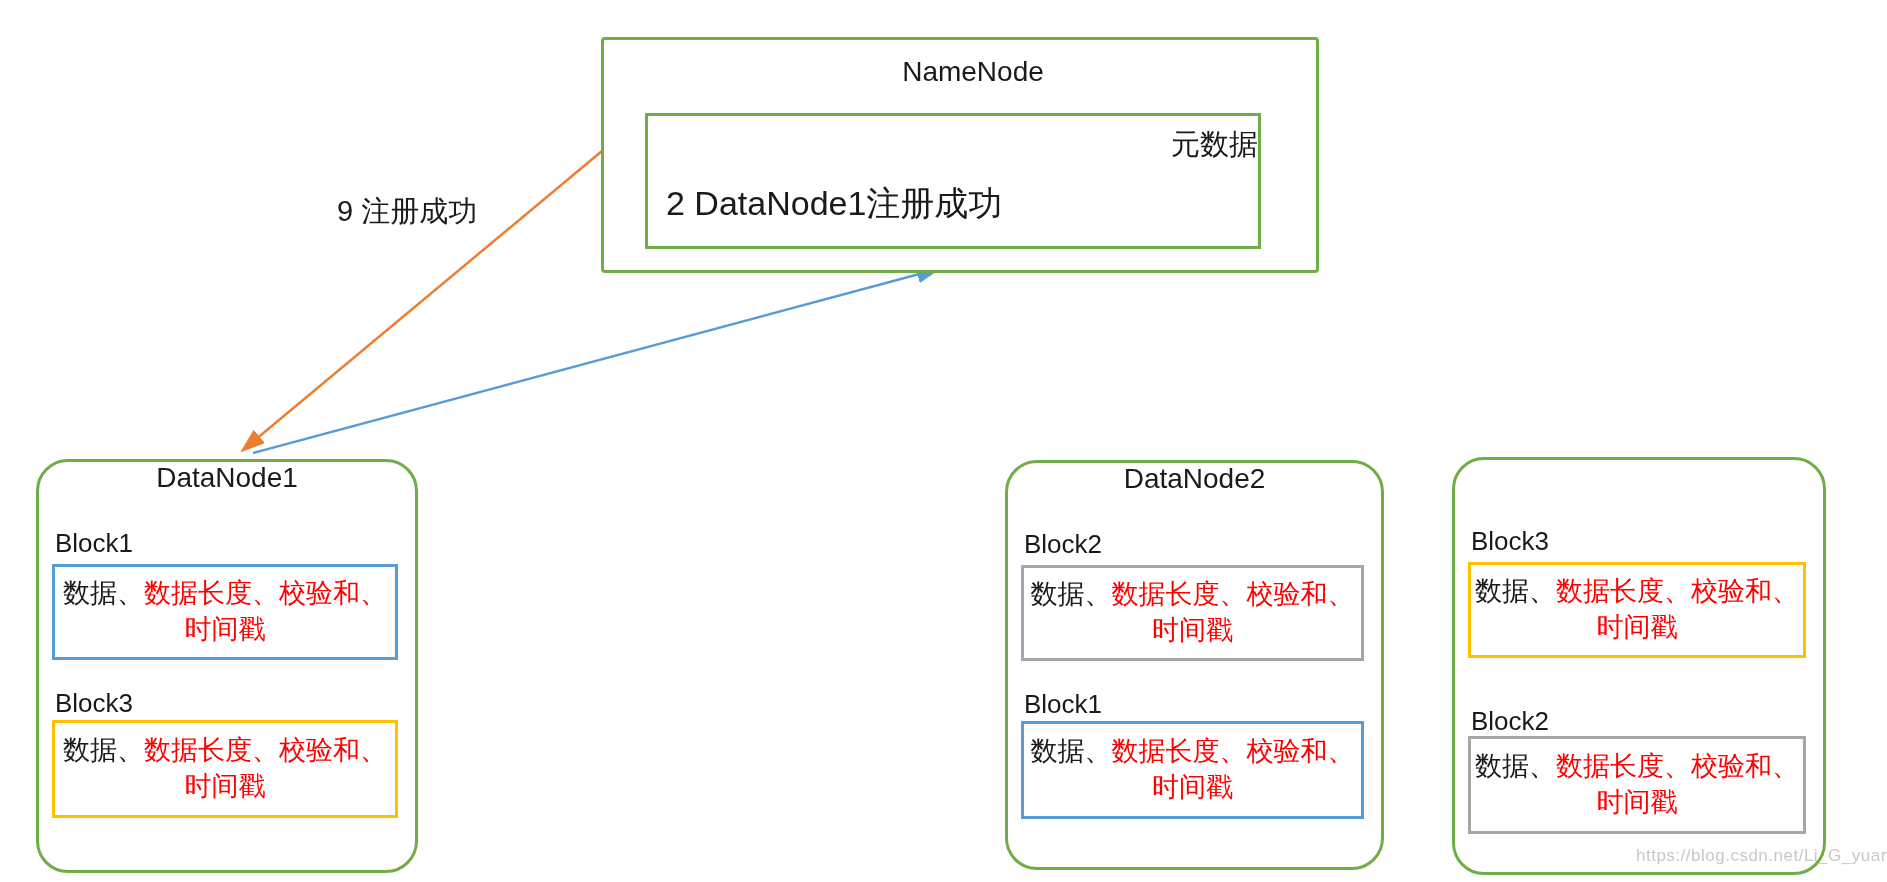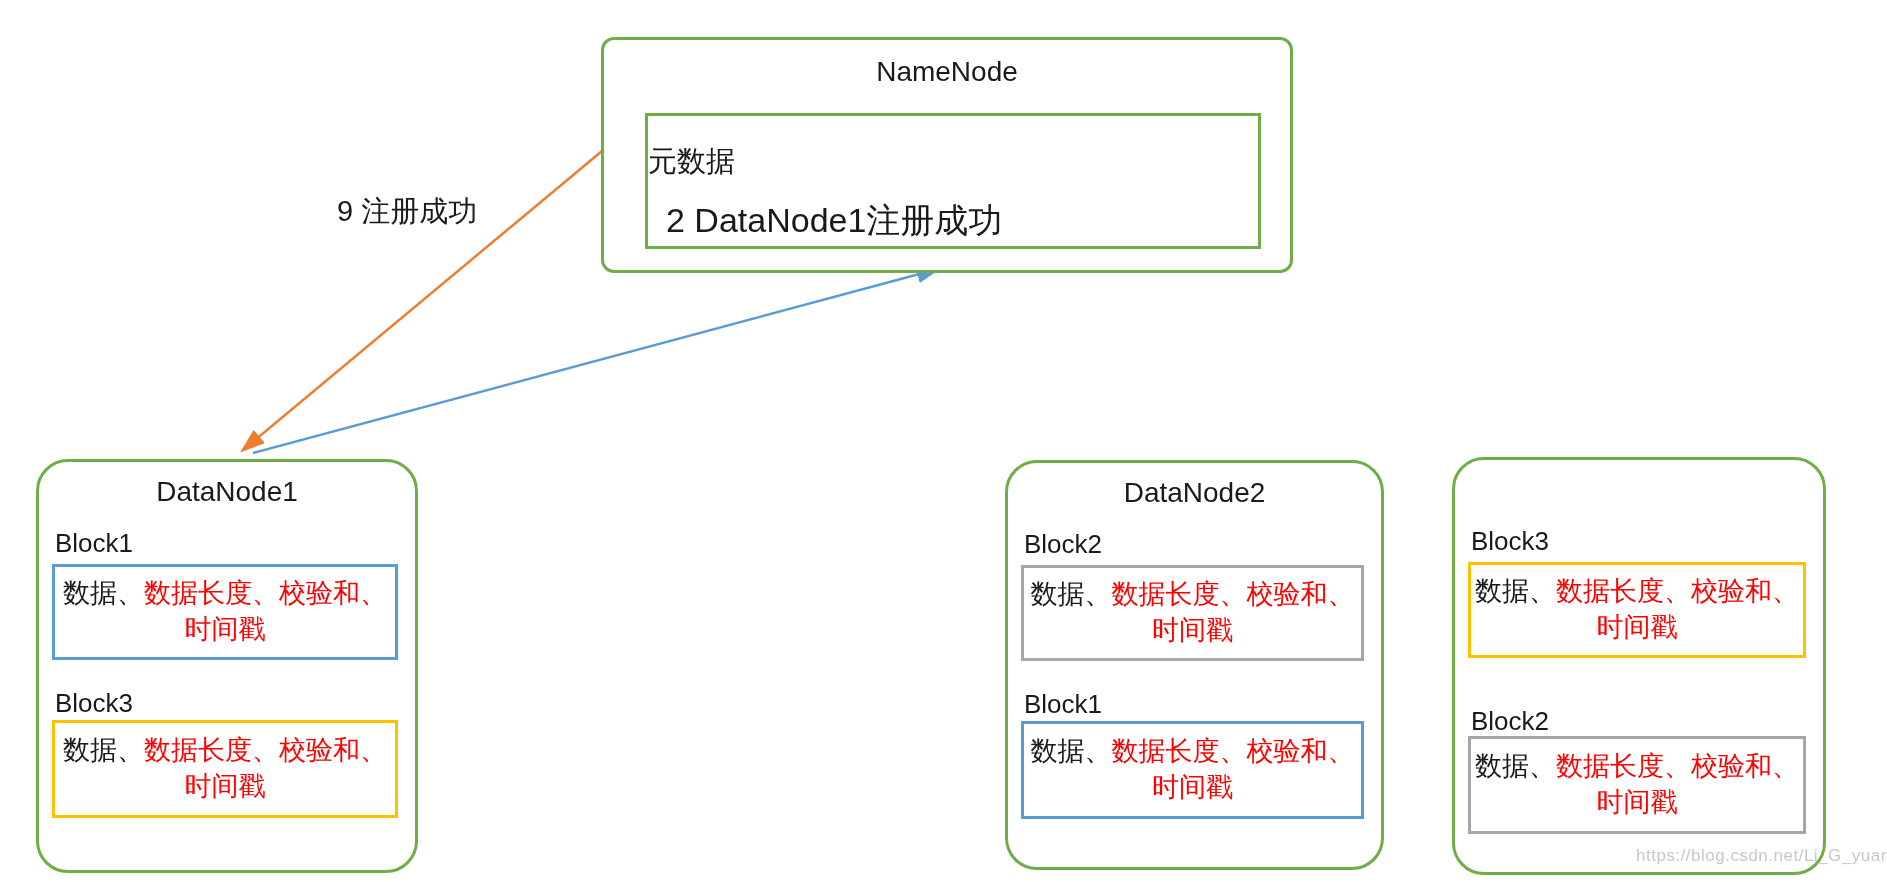--- a/index.html
+++ b/index.html
@@ -7,35 +7,35 @@
     --gold:#FFC000; --gray:#A6A6A6; --red:#FF0000;
   }
   html,body{margin:0;padding:0;background:#fff;}
   body{font-family:"Liberation Sans",sans-serif;color:#1a1a1a;}
   #canvas{position:relative;width:1887px;height:882px;background:#fff;overflow:hidden;}
 
   #arrow-layer{position:absolute;left:0;top:0;width:1887px;height:882px;pointer-events:none;}
 
   
   #namenode{position:absolute;left:601px;top:37px;width:686px;height:230px;
-    border:3px solid var(--green);border-radius:13px;background:#fff;}
+    border:3px solid var(--green);border-radius:4px;background:#fff;padding-left:26px;}
   #namenode .node-title{text-align:center;margin-top:16px;font-size:28px;}
   #nn-inner{position:absolute;left:41px;top:73px;width:610px;height:130px;
     border:3px solid var(--green);}
-  #nn-inner .meta-title{text-align:left;margin-top:26px;font-size:29px;}
+  #nn-inner .meta-title{text-align:right;margin-top:9px;font-size:29px;}
   #nn-inner .meta-note{margin-top:16px;margin-left:18px;font-size:34px;}
 
   
   .annot{position:absolute;font-size:29px;white-space:nowrap;}
   #register-success-label{left:337px;top:192px;}
   #register-action-label{left:445px;top:286px;line-height:45px;}
 
   
   .node{position:absolute;border:3px solid var(--green);border-radius:32px;background:transparent;}
-  .node .node-title{text-align:center;margin-top:14px;font-size:28px;}
+  .node .node-title{text-align:center;font-size:28px;}
   .block-label{position:absolute;left:16px;font-size:26px;}
   .block-box{position:absolute;left:13px;right:17px;border:3px solid #000;
     display:flex;flex-direction:column;justify-content:center;text-align:center;
     font-size:27px;font-weight:400;line-height:1.32;background:#fff;}
   .red{color:var(--red);}
   .label1{top:66px;}  .box1{top:102px;height:90px;}
   .label2{top:226px;} .box2{top:258px;height:92px;}
   #datanode1{left:36px;top:459px;width:376px;height:408px;}
   #datanode2{left:1005px;top:460px;width:373px;height:404px;}
   #datanode3{left:1452px;top:457px;width:368px;height:412px;}

